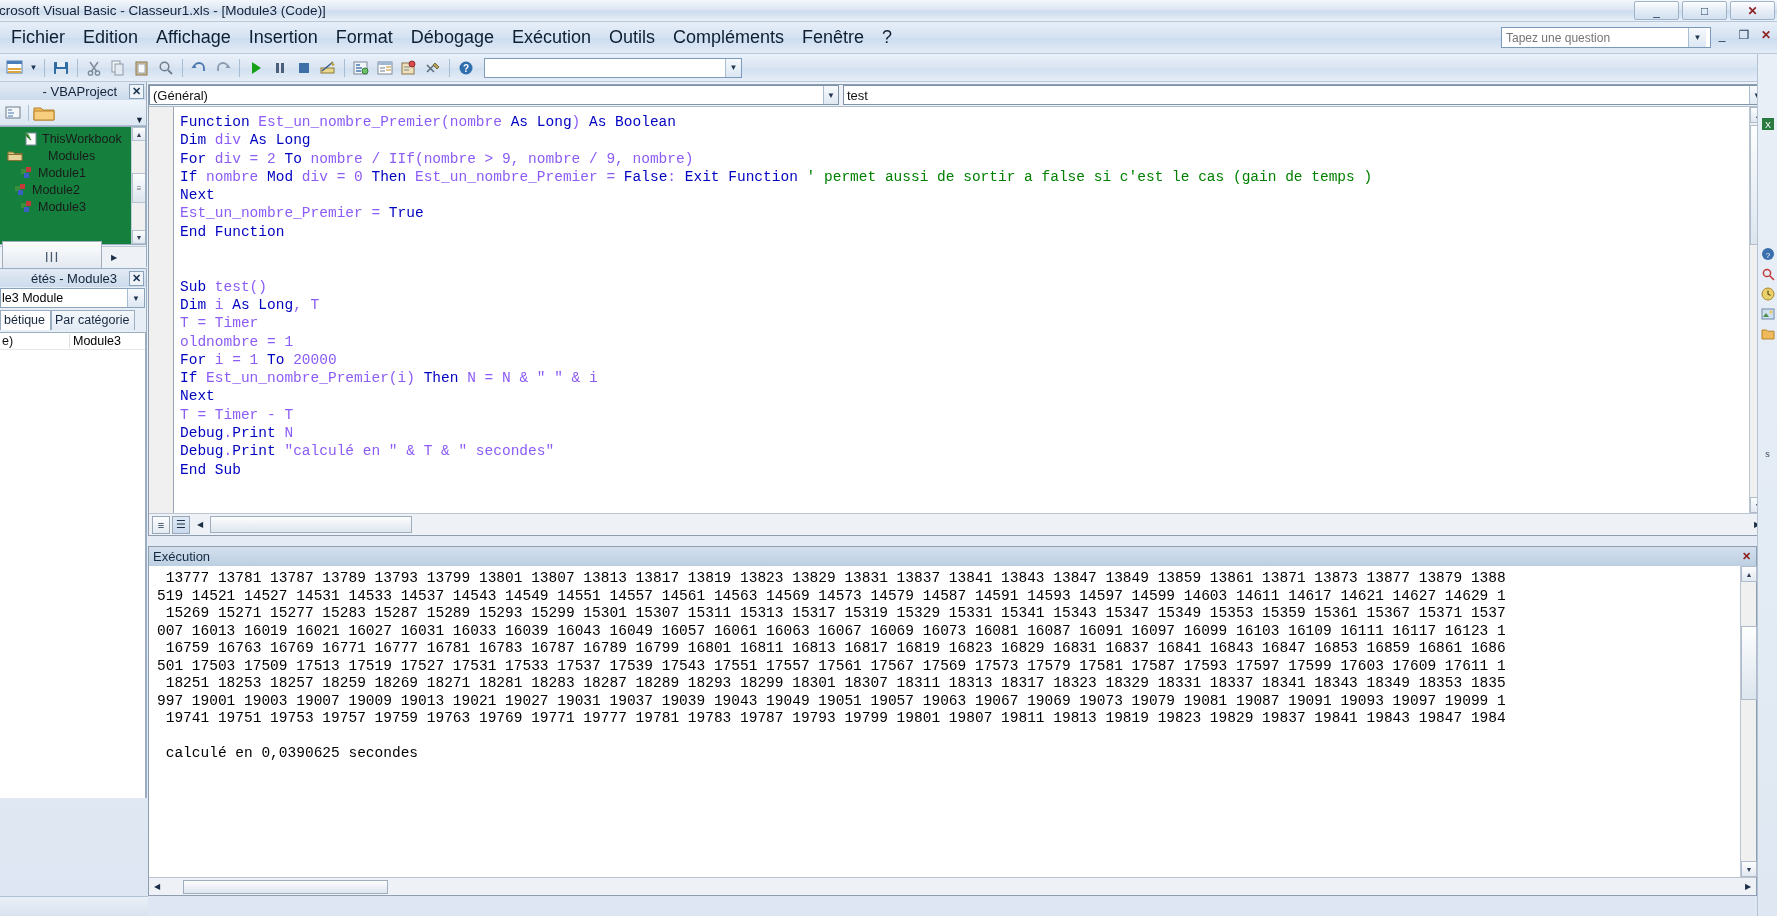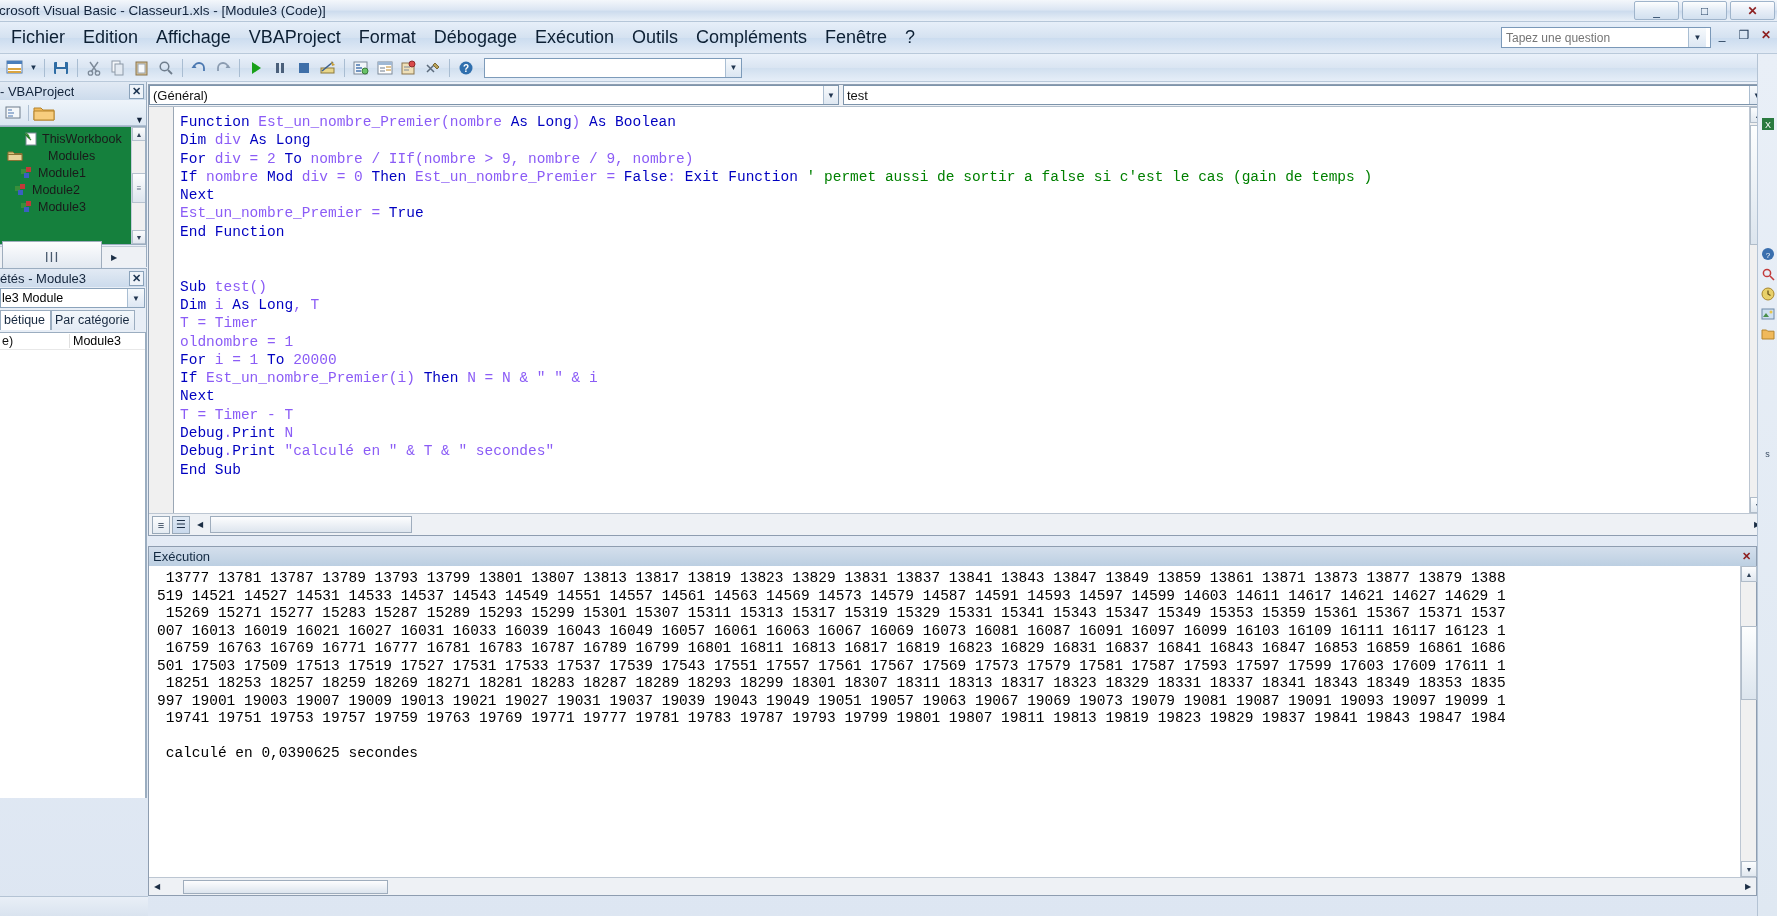--- a/index.html
+++ b/index.html
@@ -98,23 +98,23 @@
     display: flex; align-items: center; justify-content: center; font-size: 8px; color: #20354f;
   }
 
   
   
   .projpanel {
     position: absolute; left: 0; top: 82px; width: 147px; height: 185px;
     background: #e8eef6; border-right: 1px solid #9badc0;
   }
   .panel-title {
-    height: 18px; display: flex; align-items: center; justify-content: space-between;
+    height: 18px; display: flex; align-items: center; justify-content: flex-end;
     background: linear-gradient(to bottom,#e2eaf4,#ccdbec);
-    padding: 0 2px 0 0; font-size: 13px; color: #12233a;
+    padding: 0 2px 0 0; font-size: 13px; color: #12233a; gap: 12px;
   }
   .panel-title .ptxt { white-space: nowrap; overflow: hidden; }
   .panel-x {
     width: 15px; height: 15px; border: 1px solid #8aa2ba; background: #eef3f9;
     display: flex; align-items: center; justify-content: center;
     font-size: 11px; font-weight: bold; color: #1b3350;
   }
   .proj-toolbar {
     height: 26px; display: flex; align-items: center; gap: 4px;
     background: linear-gradient(to bottom,#eef4fa,#dbe6f2);
@@ -326,21 +326,21 @@
       <div class="winbtn">_</div>
       <div class="winbtn">□</div>
       <div class="winbtn close">✕</div>
     </div>
   </div>
 
   <div class="menubar">
     <div class="menuitem"><span>Fichier</span></div>
     <div class="menuitem"><span>Edition</span></div>
     <div class="menuitem"><span>Affichage</span></div>
-    <div class="menuitem"><span>VBAProject</span></div>
+    <div class="menuitem"><span>Insertion</span></div>
     <div class="menuitem"><span>Format</span></div>
     <div class="menuitem"><span>Débogage</span></div>
     <div class="menuitem"><span>Exécution</span></div>
     <div class="menuitem"><span>Outils</span></div>
     <div class="menuitem"><span>Compléments</span></div>
     <div class="menuitem"><span>Fenêtre</span></div>
     <div class="menuitem"><span>?</span></div>
   </div>
 
   <div class="askbox">

